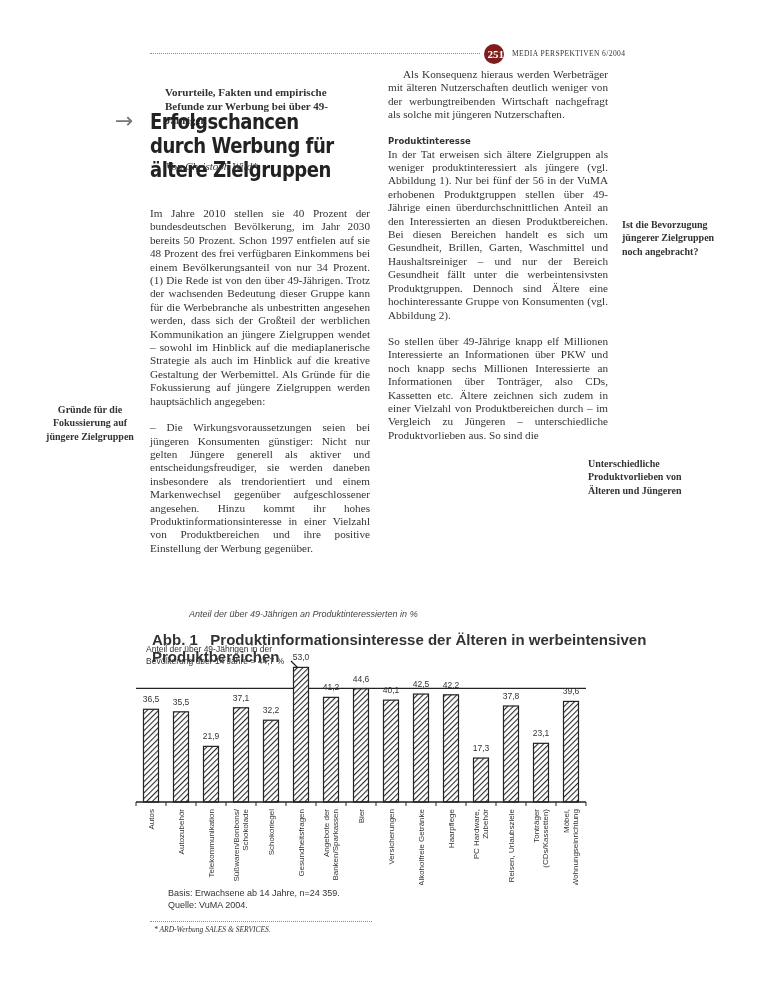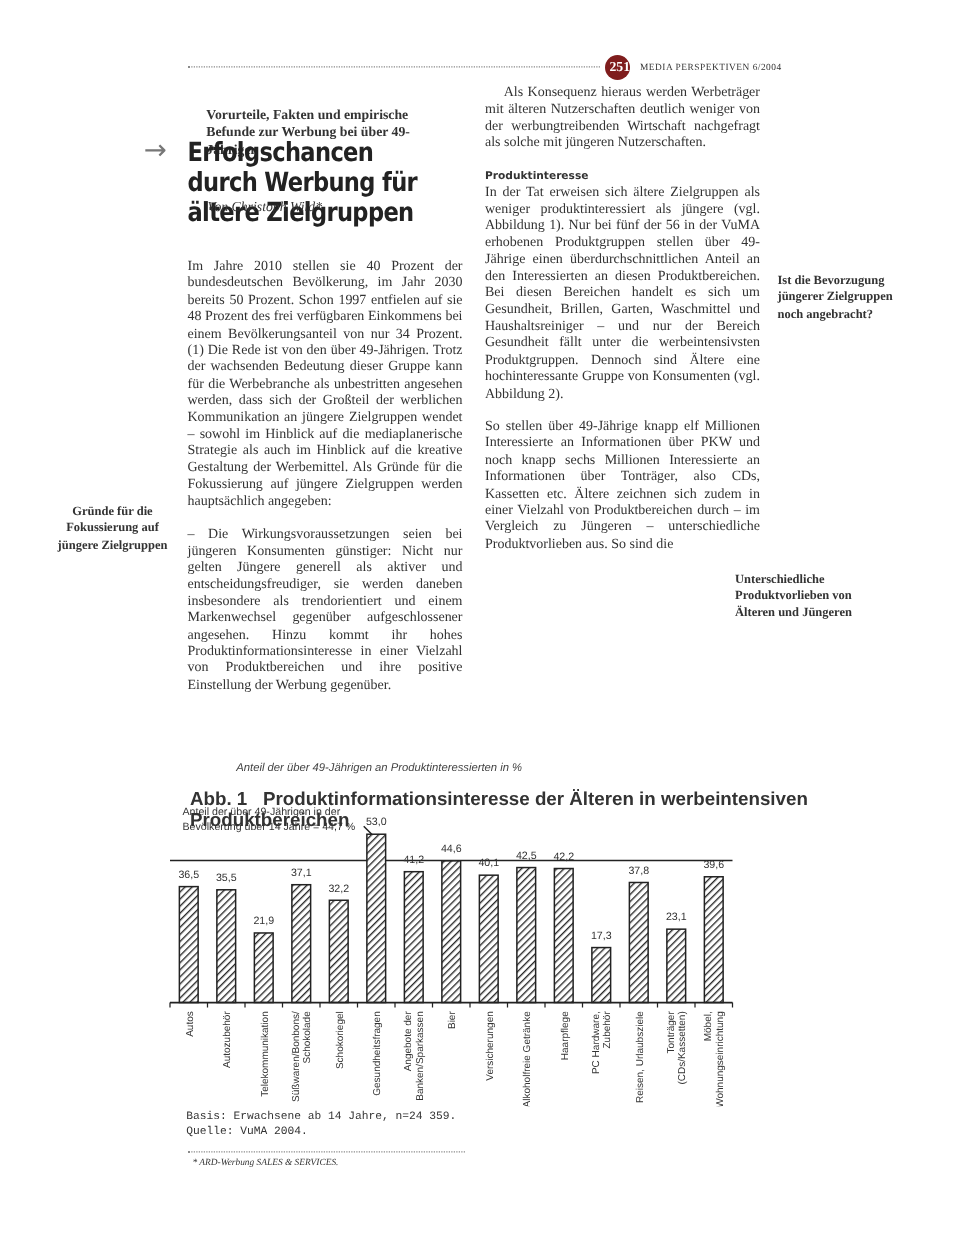--- a/index.html
+++ b/index.html
@@ -13,21 +13,21 @@
   .byline { position: absolute; left: 166px; top: 160px; font-family: "Liberation Serif", serif; font-style: italic; font-size: 11px; color: #333; }
   .col { position: absolute; font-family: "Liberation Serif", serif; font-size: 11.2px; line-height: 13.4px; text-align: justify; color: #333; }
   .col p { margin: 0; }
   .col p.indent { text-indent: 15px; }
   .col h4 { margin: 0; font-family: "DejaVu Sans", sans-serif; font-size: 8.5px; font-weight: bold; line-height: 13px; color: #333; }
   .margin-note { position: absolute; font-family: "Liberation Serif", serif; font-weight: bold; font-size: 10px; line-height: 13.4px; color: #333; }
   .fig-title { position: absolute; left: 152px; top: 631px; font-family: "Liberation Sans", sans-serif; font-size: 15px; font-weight: bold; color: #333; }
   .fig-sub { position: absolute; left: 189px; top: 609px; font-family: "Liberation Sans", sans-serif; font-size: 9px; font-style: italic; color: #444; }
   .chart { position: absolute; left: 130px; top: 625px; }
   .chart text { font-family: "Liberation Sans", sans-serif; fill: #333; }
-  .basis { position: absolute; left: 149px; top: 887px; font-family: Liberation Mono, monospace; font-size: 9px; line-height: 12px; color: #333; }
+  .basis { position: absolute; left: 168px; top: 887px; font-family: Liberation Sans, sans-serif; font-size: 9px; line-height: 12px; color: #333; }
   .footnote { position: absolute; left: 154px; top: 925px; font-family: "Liberation Serif", serif; font-style: italic; font-size: 7.5px; color: #333; }
 </style>
 </head>
 <body>
 
 <div class="dotline" style="left:150px; top:53px; width:330px;"></div>
 <div class="pagenum">251</div>
 <div class="journal">MEDIA PERSPEKTIVEN 6/2004</div>
 
 <div class="kicker">Vorurteile, Fakten und empirische Befunde zur Werbung bei über 49-Jährigen</div>

